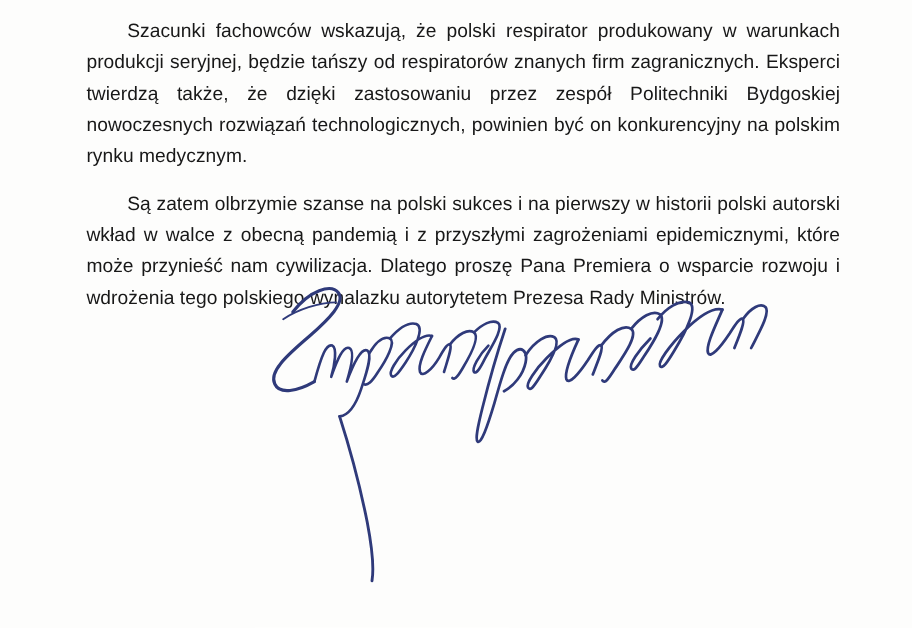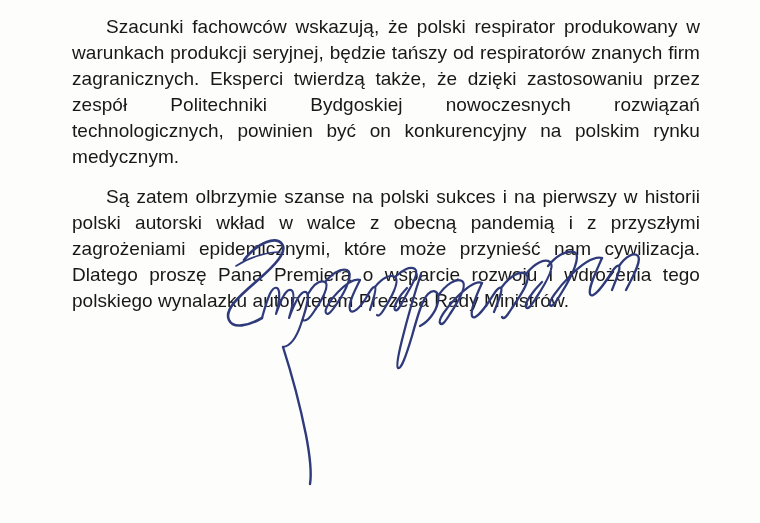--- a/index.html
+++ b/index.html
@@ -24,21 +24,21 @@
 
   .body-text {
     position: absolute;
     left: 72px;
     top: 14px;
     width: 628px;
   }
 
   .para {
     margin: 0 0 14px 0;
-    font-size: 19px;
+    font-size: 16px;
     line-height: 26px;
     text-align: justify;
     text-indent: 34px;
     color: #181818;
     letter-spacing: 0.05px;
   }
 
   .signature-area {
     position: absolute;
     left: 0;

